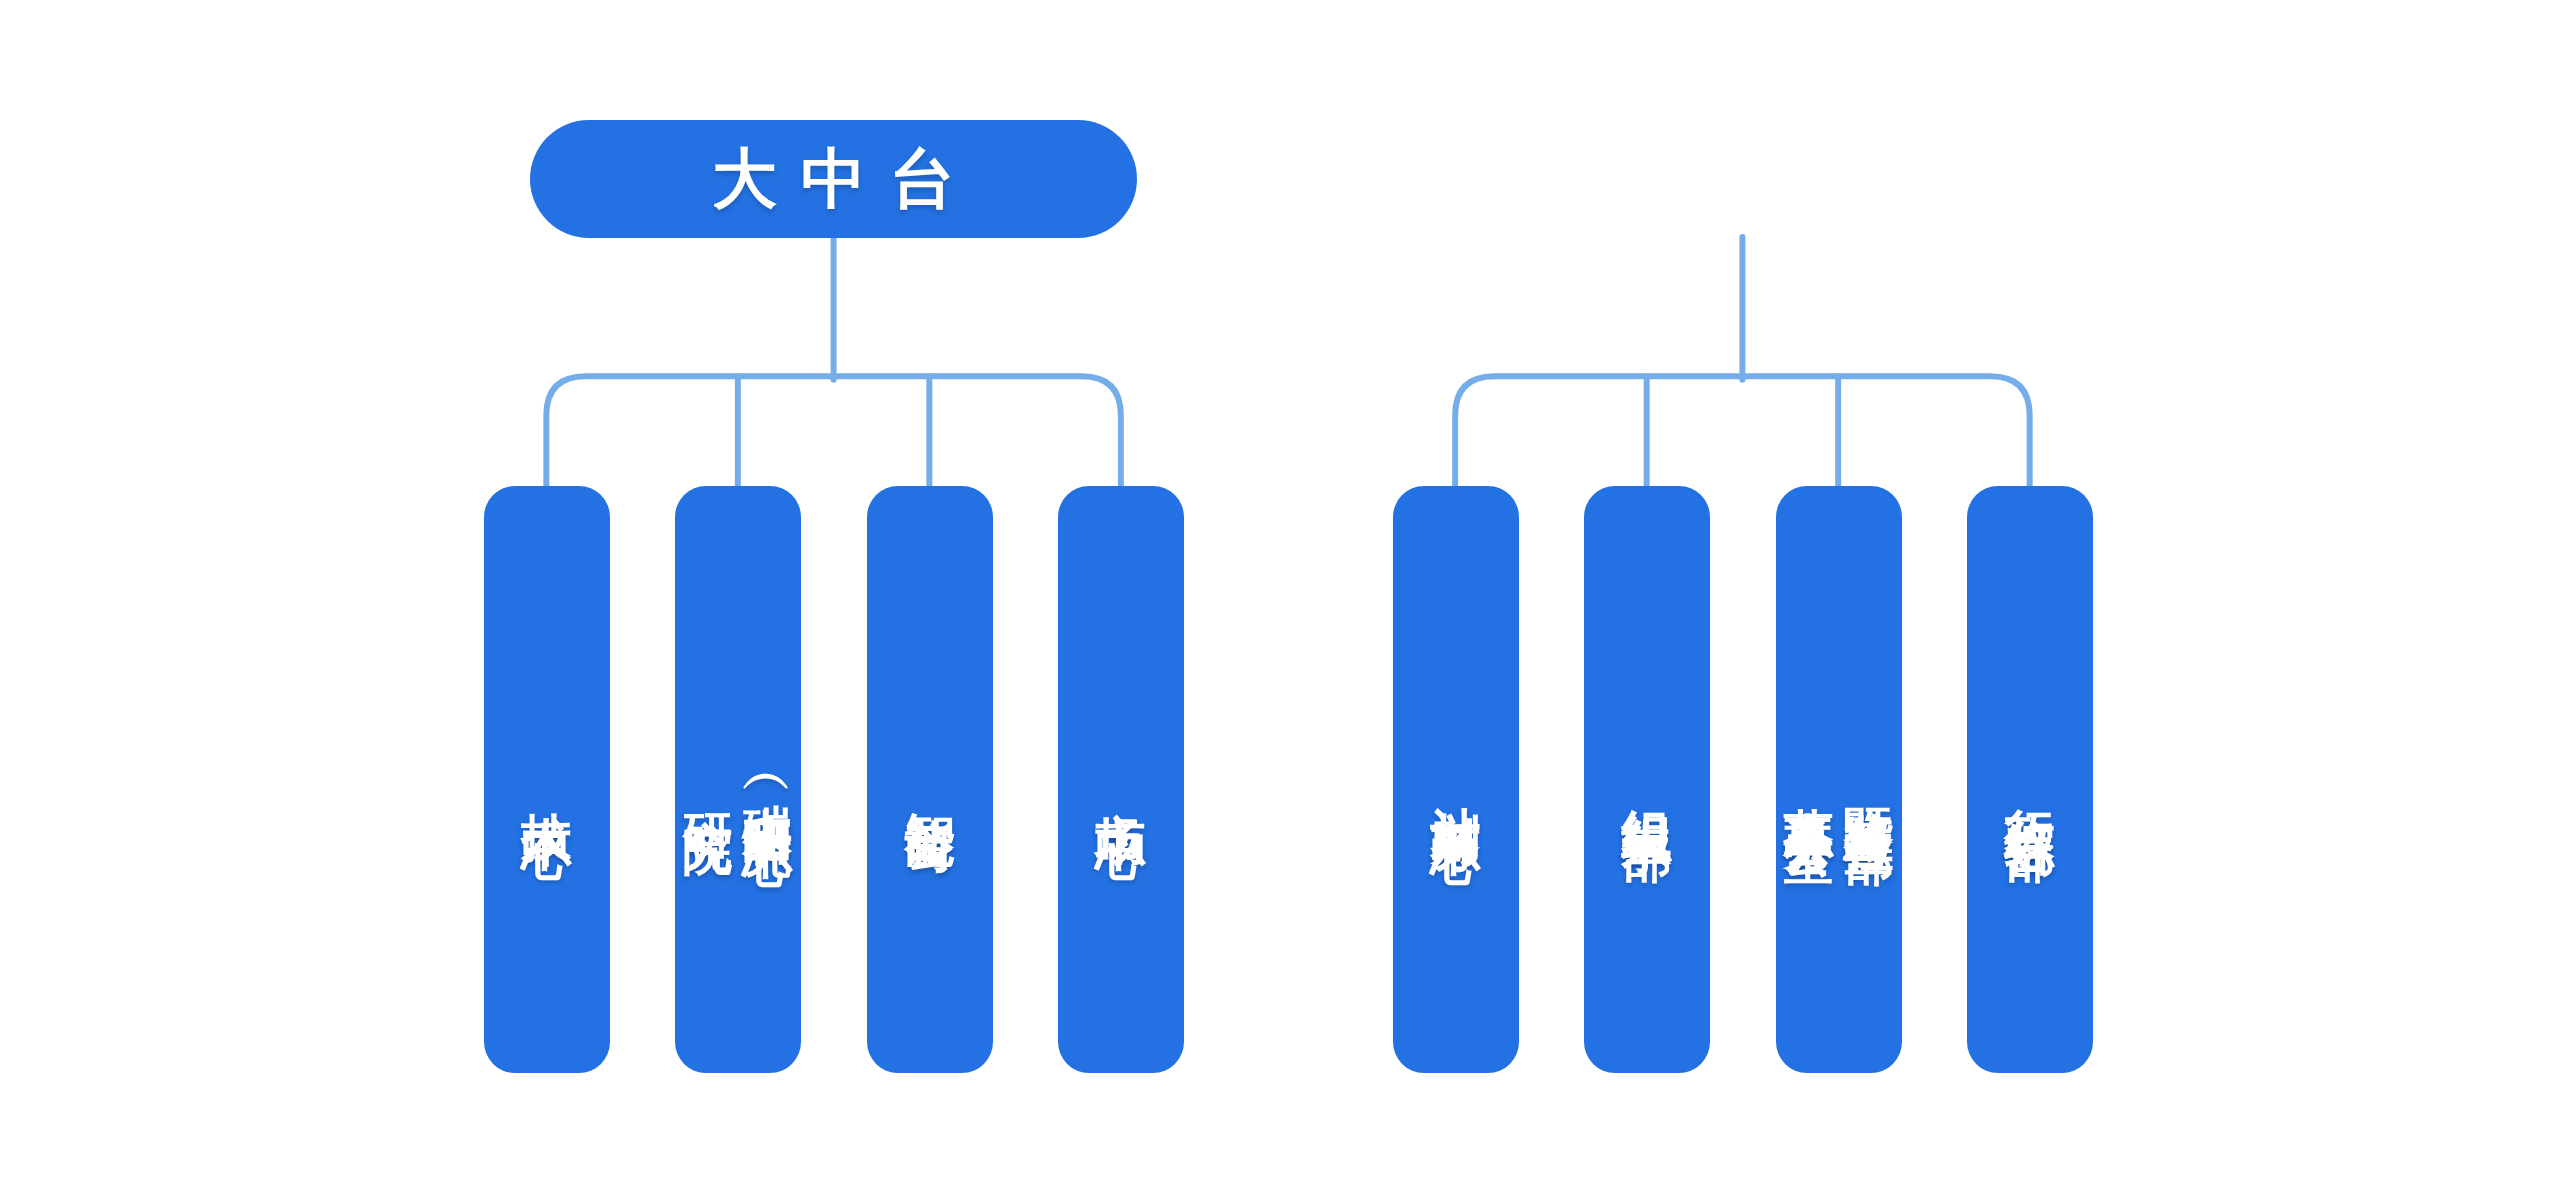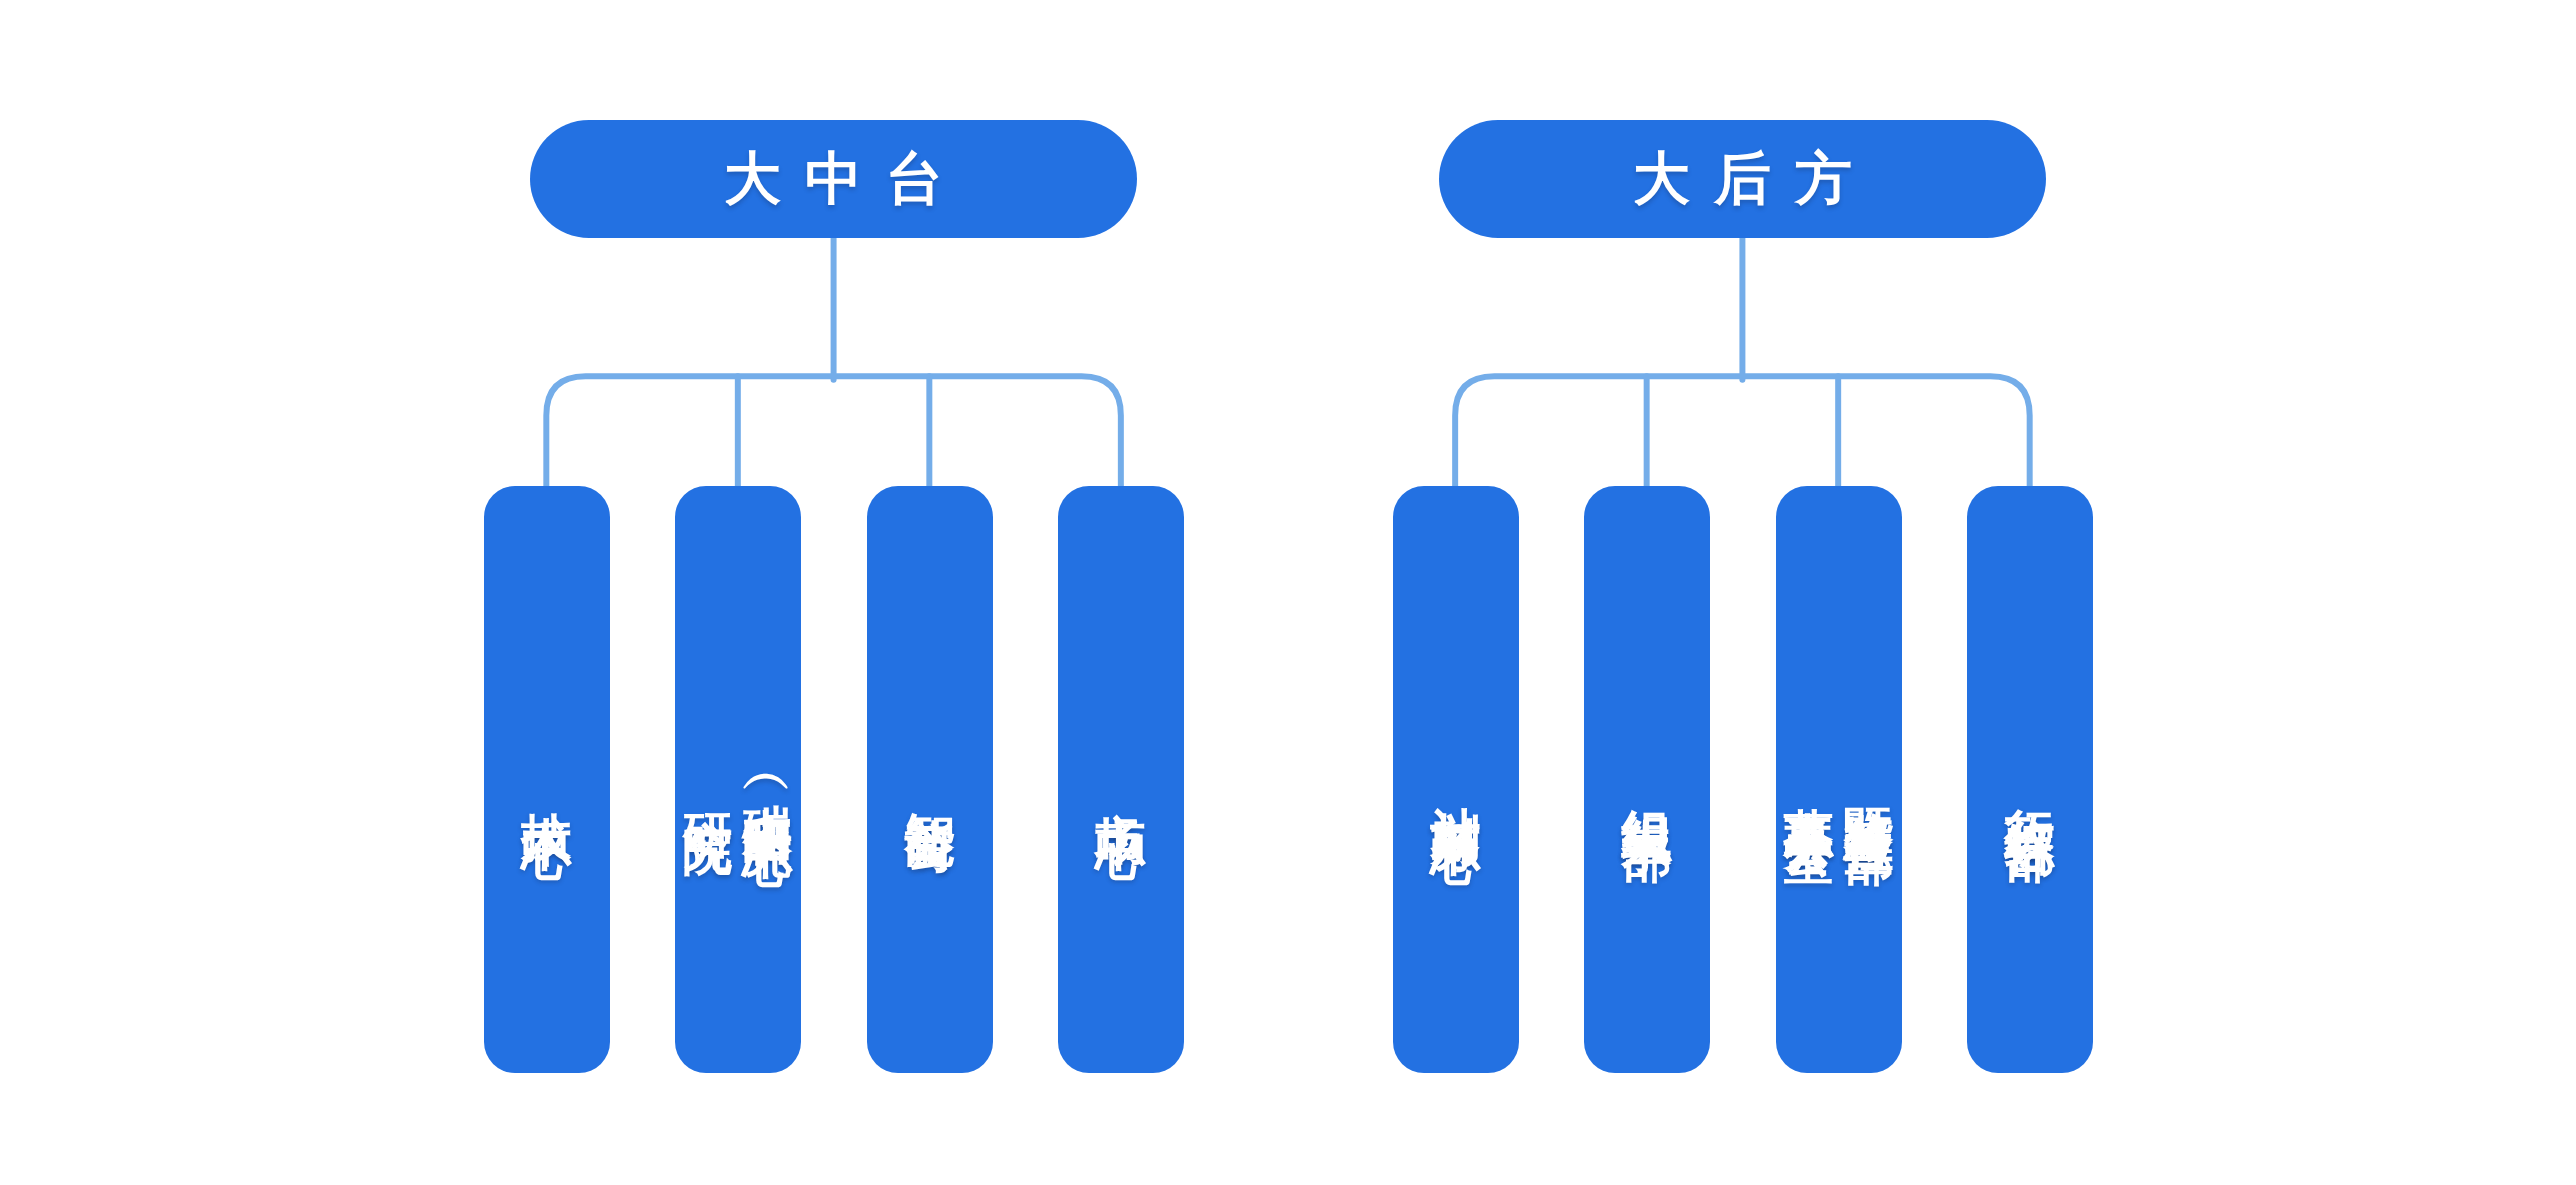--- a/index.html
+++ b/index.html
@@ -39,21 +39,21 @@
     width: 607px;
     height: 118px;
     border-radius: 59px;
     background: var(--node-fill-color);
     color: var(--node-text-color);
     display: flex;
     align-items: center;
     justify-content: center;
   }
   .root-pill .htext {
-    font-size: 57px;
+    font-size: 65px;
     font-weight: 700;
     letter-spacing: 24px;
     margin-left: 24px; 
     white-space: nowrap;
     text-shadow: 0 2.6px 4.3px rgba(20, 40, 80, 0.28);
   }
 
   .bar {
     position: absolute;
     top: 486px;
@@ -111,23 +111,20 @@
   </div>
   <div class="bar" style="left:867px">
     <span class="vtext">智能公司</span>
     <span class="vtext"></span>
   </div>
   <div class="bar" style="left:1058px">
     <span class="vtext">市场中心</span>
     <span class="vtext"></span>
   </div>
 
-  <div class="root-pill" style="left:1439px">
-    <span class="htext">大后方</span>
-  </div>
 
   <div class="bar" style="left:1393px">
     <span class="vtext">计划财务中心</span>
     <span class="vtext"></span>
   </div>
   <div class="bar" style="left:1584px">
     <span class="vtext">组织人事部</span>
     <span class="vtext"></span>
   </div>
   <div class="bar" style="left:1776px">

